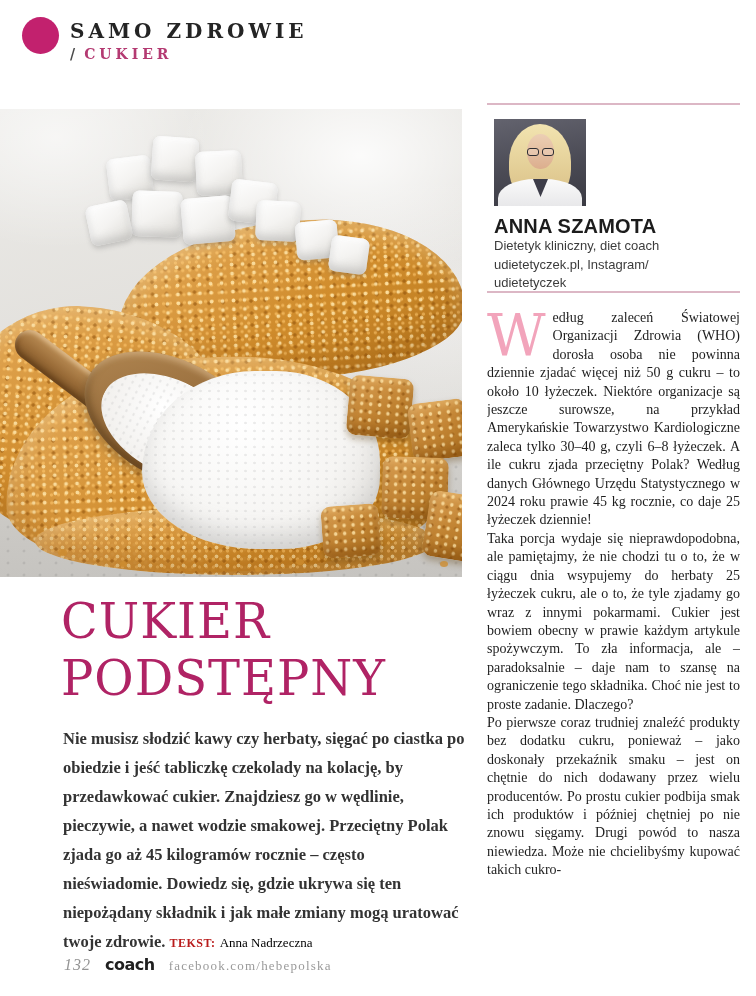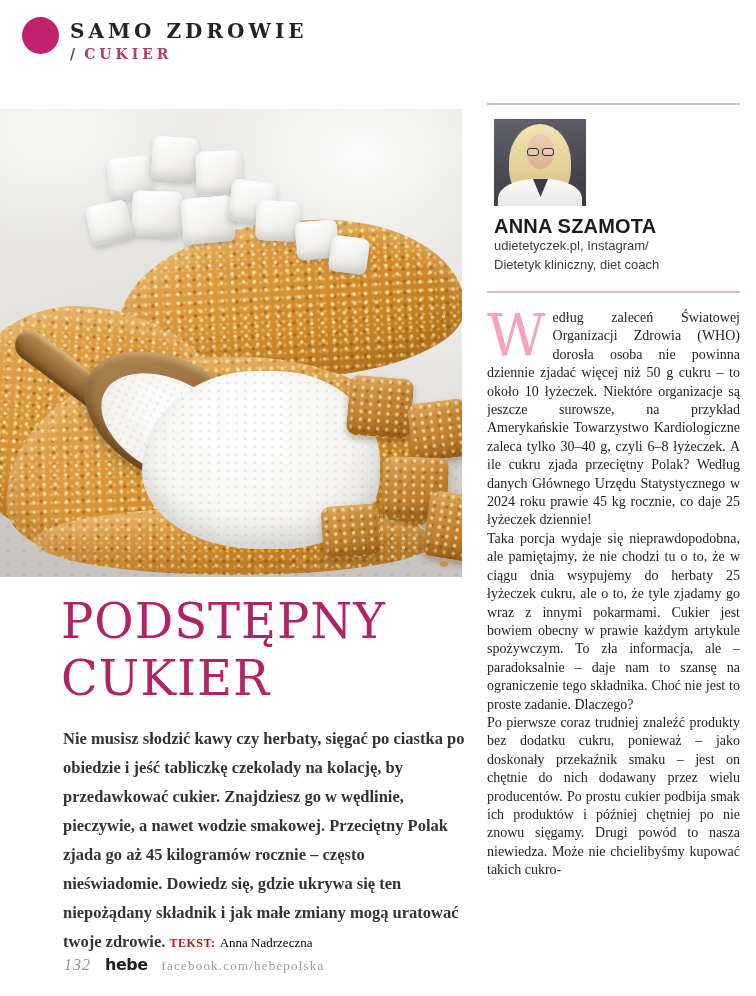--- a/index.html
+++ b/index.html
@@ -166,42 +166,43 @@
     <div class="ap-face"></div>
     <div class="ap-glasses">
       <span class="lens"></span>
       <span class="lens"></span>
     </div>
     <div class="ap-jacket"></div>
     <div class="ap-vneck"></div>
   </div>
   <div class="author-name">ANNA SZAMOTA</div>
   <div class="author-bio">
+    <div>Dietetyk kliniczny, diet coach</div>
     <div>udietetyczek.pl, Instagram/</div>
-    <div>Dietetyk kliniczny, diet coach</div>
+    <div>udietetyczek</div>
   </div>
   <div class="rule rule2"></div>
 
   <div class="body-col">
     <p><span class="dropcap">W</span><span>edług zaleceń Światowej Organizacji Zdrowia (WHO) dorosła osoba nie powinna dziennie zjadać więcej niż 50 g cukru – to około 10 łyżeczek. Niektóre organizacje są jeszcze surowsze, na przykład Amerykańskie Towarzystwo Kardiologiczne zaleca tylko 30–40 g, czyli 6–8 łyżeczek. A ile cukru zjada przeciętny Polak? Według danych Głównego Urzędu Statystycznego w 2024 roku prawie 45 kg rocznie, co daje 25 łyżeczek dziennie!</span></p>
     <p>Taka porcja wydaje się nieprawdopodobna, ale pamiętajmy, że nie chodzi tu o to, że w ciągu dnia wsypujemy do herbaty 25 łyżeczek cukru, ale o to, że tyle zjadamy go wraz z innymi pokarmami. Cukier jest bowiem obecny w prawie każdym artykule spożywczym. To zła informacja, ale – paradoksalnie – daje nam to szansę na ograniczenie tego składnika. Choć nie jest to proste zadanie. Dlaczego?</p>
     <p>Po pierwsze coraz trudniej znaleźć produkty bez dodatku cukru, ponieważ – jako doskonały przekaźnik smaku – jest on chętnie do nich dodawany przez wielu producentów. Po prostu cukier podbija smak ich produktów i później chętniej po nie znowu sięgamy. Drugi powód to nasza niewiedza. Może nie chcielibyśmy kupować takich cukro-</p>
   </div>
 
   <h1 class="article-title">
+    <span>CUKIER</span>
     <span>PODSTĘPNY</span>
-    <span>CUKIER</span>
   </h1>
   <p class="lead">
     <span>Nie musisz słodzić kawy czy herbaty, sięgać po ciastka po obiedzie i jeść tabliczkę czekolady na kolację, by przedawkować cukier. Znajdziesz go w wędlinie, pieczywie, a nawet wodzie smakowej. Przeciętny Polak zjada go aż 45 kilogramów rocznie – często nieświadomie. Dowiedz się, gdzie ukrywa się ten niepożądany składnik i jak małe zmiany mogą uratować twoje zdrowie.</span>
     <span class="byline">
       <span class="byline-label">TEKST:</span>
       <span class="byline-name">Anna Nadrzeczna</span>
     </span>
   </p>
 
   <div class="footer">
     <span class="page-num">132</span>
-    <span class="logo">hebe</span>
+    <span class="logo">coach</span>
     <span class="fb">facebook.com/hebepolska</span>
   </div>
 
 </div>
 
 </body></html>

